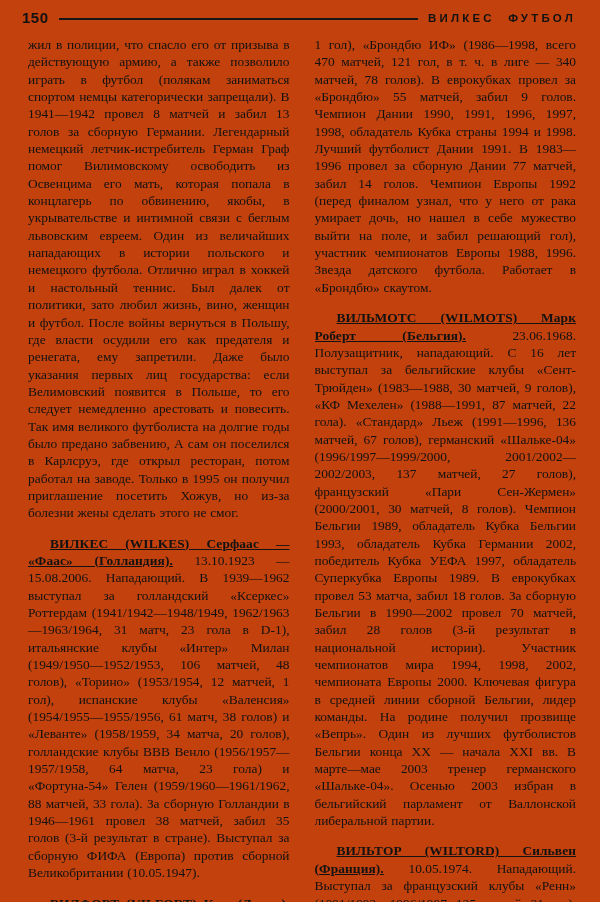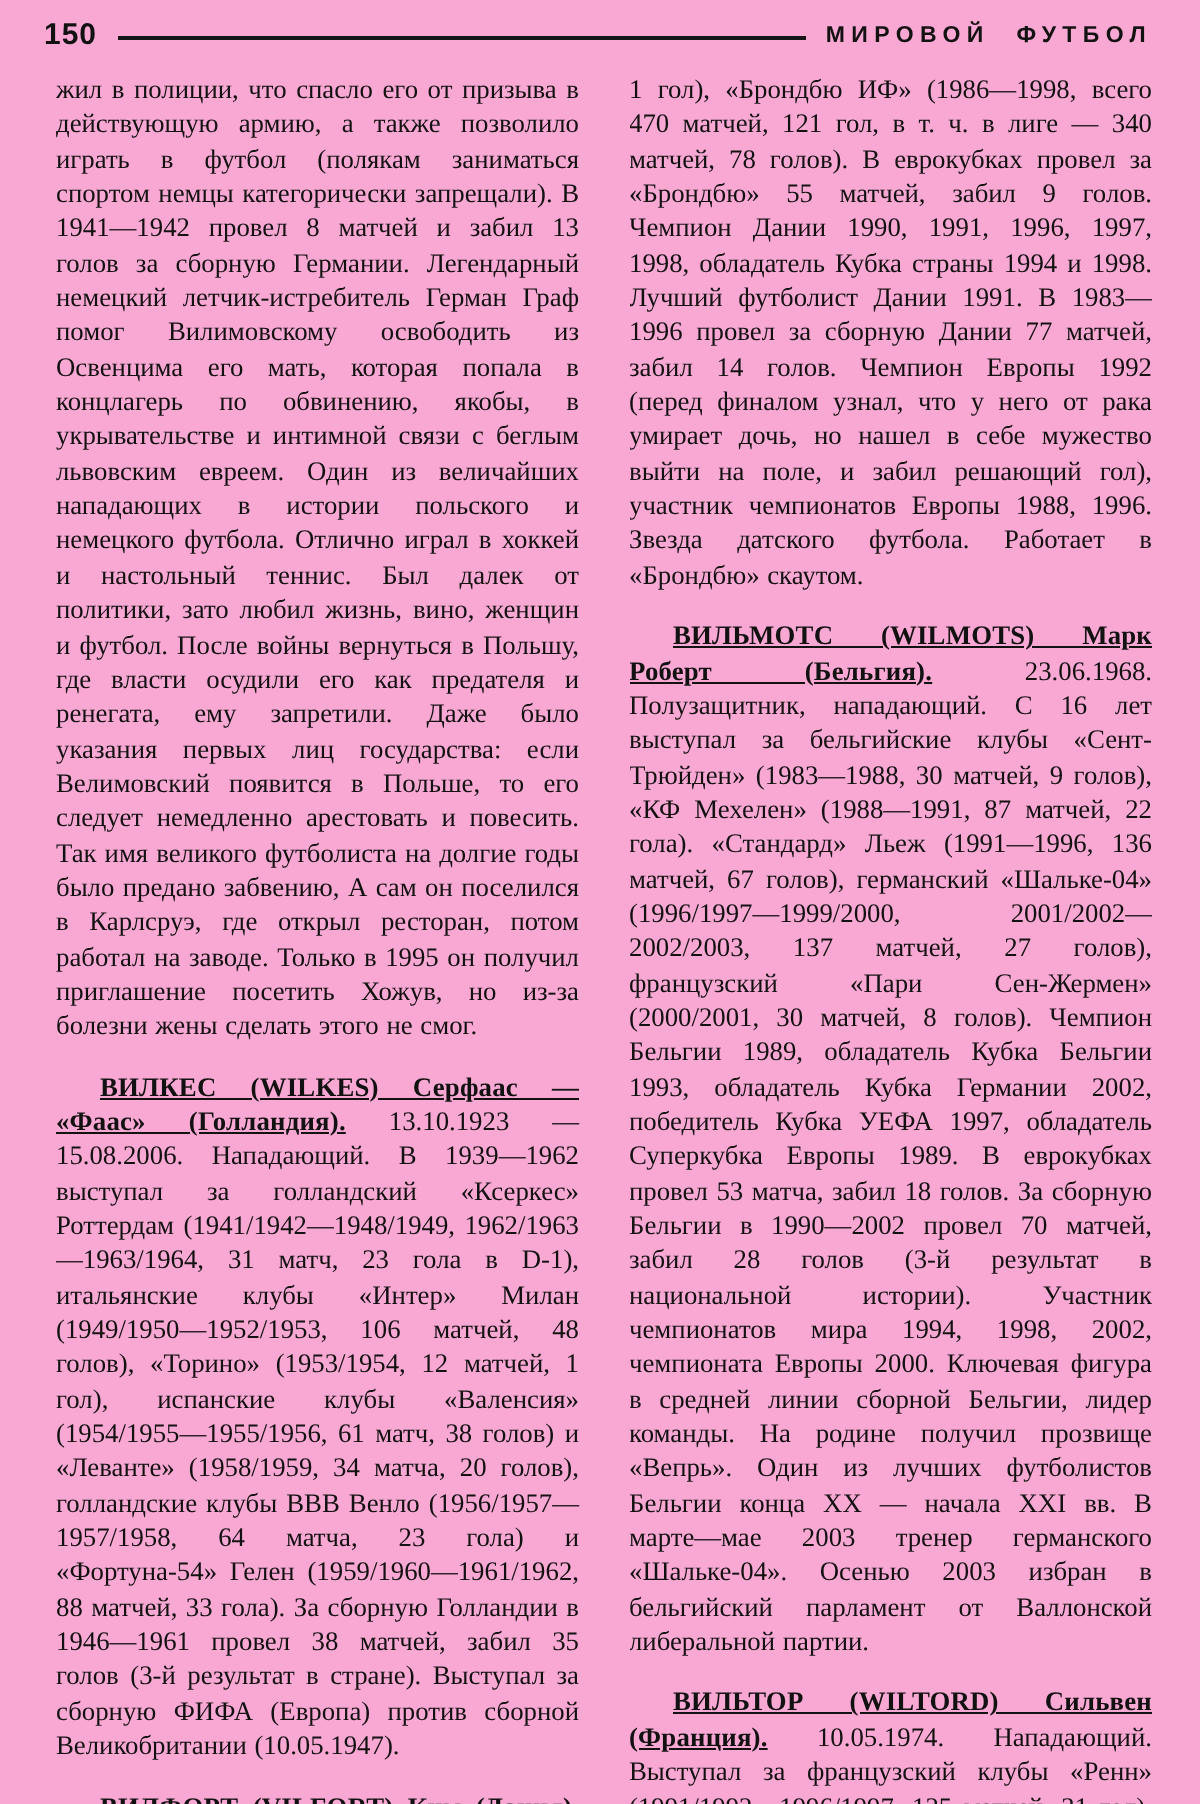--- a/index.html
+++ b/index.html
@@ -4,21 +4,21 @@
 <style>
   html, body {
     margin: 0;
     padding: 0;
     background: #ffffff;
   }
   #page {
     position: relative;
     width: 600px;
     height: 902px;
-    background: #f9a8d4;
+    background: #c2410c;
     color: #121212;
     font-family: "Liberation Serif", serif;
     overflow: hidden;
     box-sizing: border-box;
   }
   
   .running-head {
     position: absolute;
     top: 8px;
     left: 22px;
@@ -80,21 +80,21 @@
   }
 </style>
 </head>
 <body>
 
 <div id="page">
 
   <div class="running-head">
     <span class="page-number">150</span>
     <div class="head-rule"></div>
-    <span class="head-title">МИРОВОЙ ФУТБОЛ</span>
+    <span class="head-title">ВИЛКЕС ФУТБОЛ</span>
   </div>
 
   <div class="body-area">
     <div class="col">
         <p class="para">жил в полиции, что спасло его от призыва в действующую армию, а также позволило играть в футбол (полякам заниматься спортом немцы категорически запрещали). В 1941—1942 провел 8 матчей и забил 13 голов за сборную Германии. Легендарный немецкий летчик-истребитель Герман Граф помог Вилимовскому освободить из Освенцима его мать, которая попала в концлагерь по обвинению, якобы, в укрывательстве и интимной связи с беглым львовским евреем. Один из величайших нападающих в истории польского и немецкого футбола. Отлично играл в хоккей и настольный теннис. Был далек от политики, зато любил жизнь, вино, женщин и футбол. После войны вернуться в Польшу, где власти осудили его как предателя и ренегата, ему запретили. Даже было указания первых лиц государства: если Велимовский появится в Польше, то его следует немедленно арестовать и повесить. Так имя великого футболиста на долгие годы было предано забвению, А сам он поселился в Карлсруэ, где открыл ресторан, потом работал на заводе. Только в 1995 он получил приглашение посетить Хожув, но из-за болезни жены сделать этого не смог.</p>
         <p class="para entry"><b>ВИЛКЕС (WILKES) Серфаас — «Фаас» (Голландия).</b> 13.10.1923 — 15.08.2006. Нападающий. В 1939—1962 выступал за голландский «Ксеркес» Роттердам (1941/1942—1948/1949, 1962/1963—1963/1964, 31 матч, 23 гола в D-1), итальянские клубы «Интер» Милан (1949/1950—1952/1953, 106 матчей, 48 голов), «Торино» (1953/1954, 12 матчей, 1 гол), испанские клубы «Валенсия» (1954/1955—1955/1956, 61 матч, 38 голов) и «Леванте» (1958/1959, 34 матча, 20 голов), голландские клубы ВВВ Венло (1956/1957—1957/1958, 64 матча, 23 гола) и «Фортуна-54» Гелен (1959/1960—1961/1962, 88 матчей, 33 гола). За сборную Голландии в 1946—1961 провел 38 матчей, забил 35 голов (3-й результат в стране). Выступал за сборную ФИФА (Европа) против сборной Великобритании (10.05.1947).</p>
         <p class="para entry"><b>ВИЛФОРТ (VILFORT) Ким (Дания).</b> 15.11.1962. Полузащитник. Выступал за датские клубы «Сковлунд ИФ» (1979—1980, 27 матчей, 25 голов), «Фрем БК» Копенгаген (1981—1985, 151 матч, 90 голов), французский «Олимпик» Лилль (1985/1986, 24 матча,</p>
       </div>
     <div class="col">
         <p class="para">1 гол), «Брондбю ИФ» (1986—1998, всего 470 матчей, 121 гол, в т. ч. в лиге — 340 матчей, 78 голов). В еврокубках провел за «Брондбю» 55 матчей, забил 9 голов. Чемпион Дании 1990, 1991, 1996, 1997, 1998, обладатель Кубка страны 1994 и 1998. Лучший футболист Дании 1991. В 1983—1996 провел за сборную Дании 77 матчей, забил 14 голов. Чемпион Европы 1992 (перед финалом узнал, что у него от рака умирает дочь, но нашел в себе мужество выйти на поле, и забил решающий гол), участник чемпионатов Европы 1988, 1996. Звезда датского футбола. Работает в «Брондбю» скаутом.</p>

